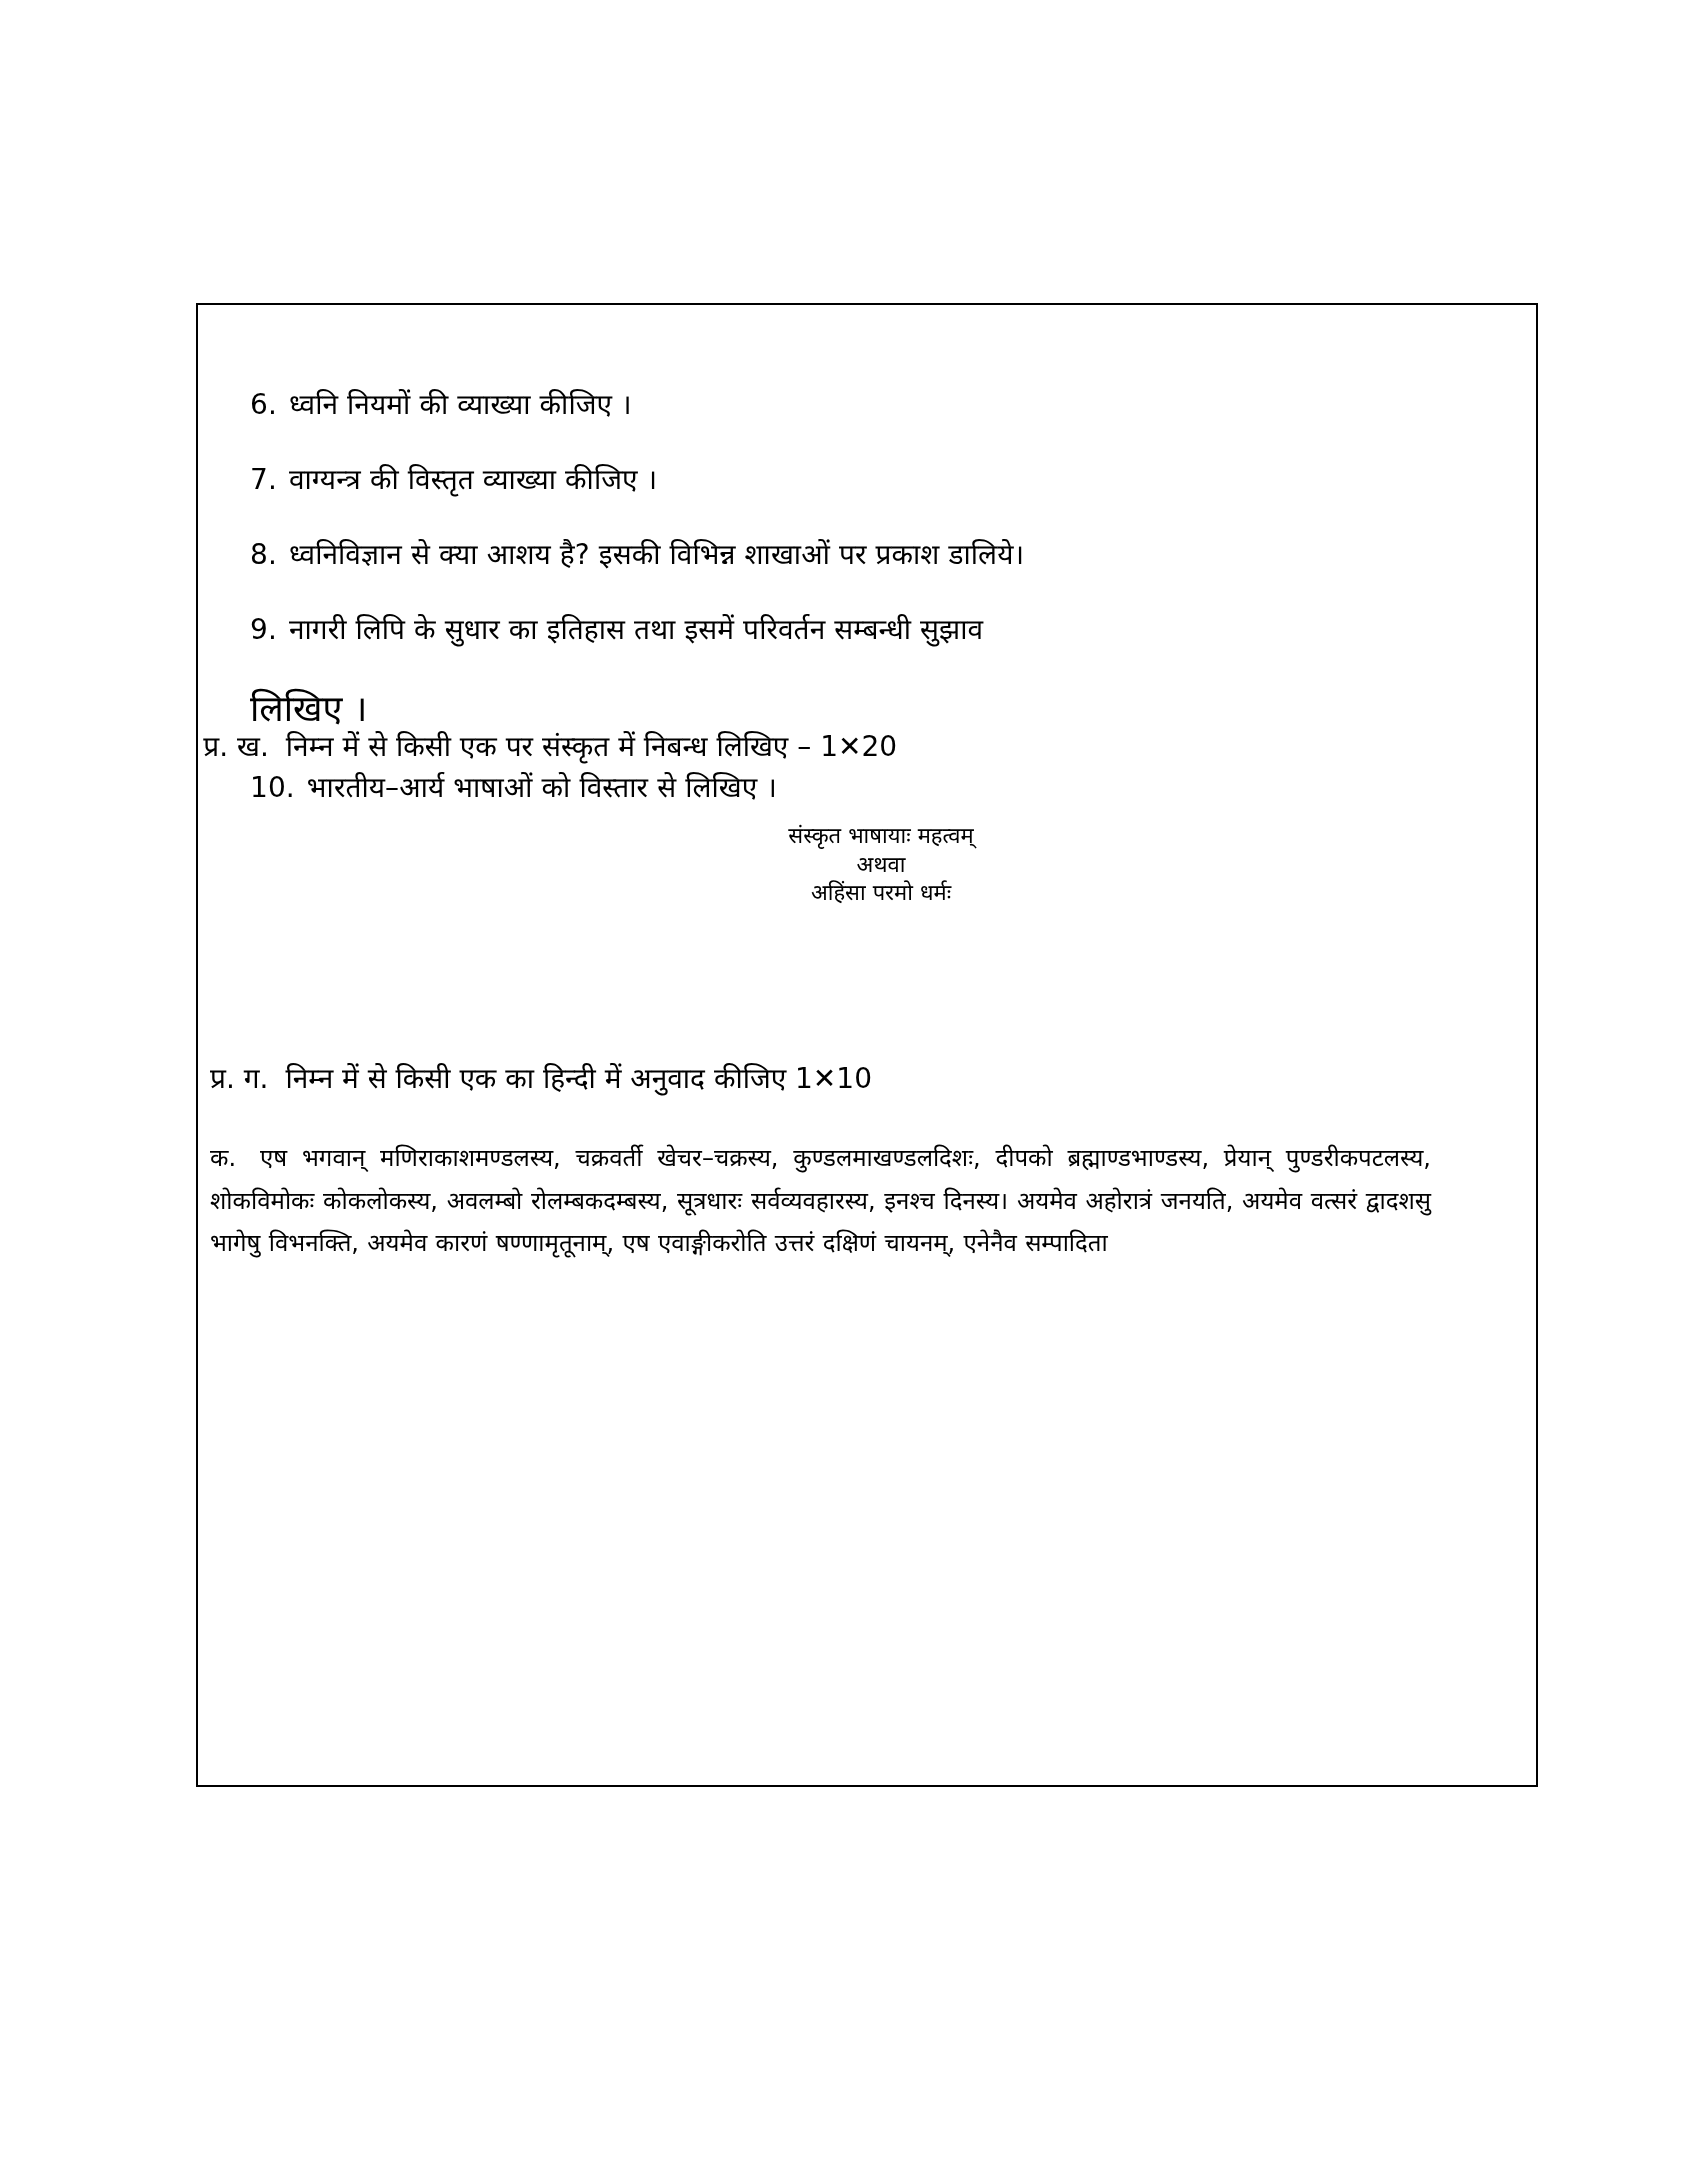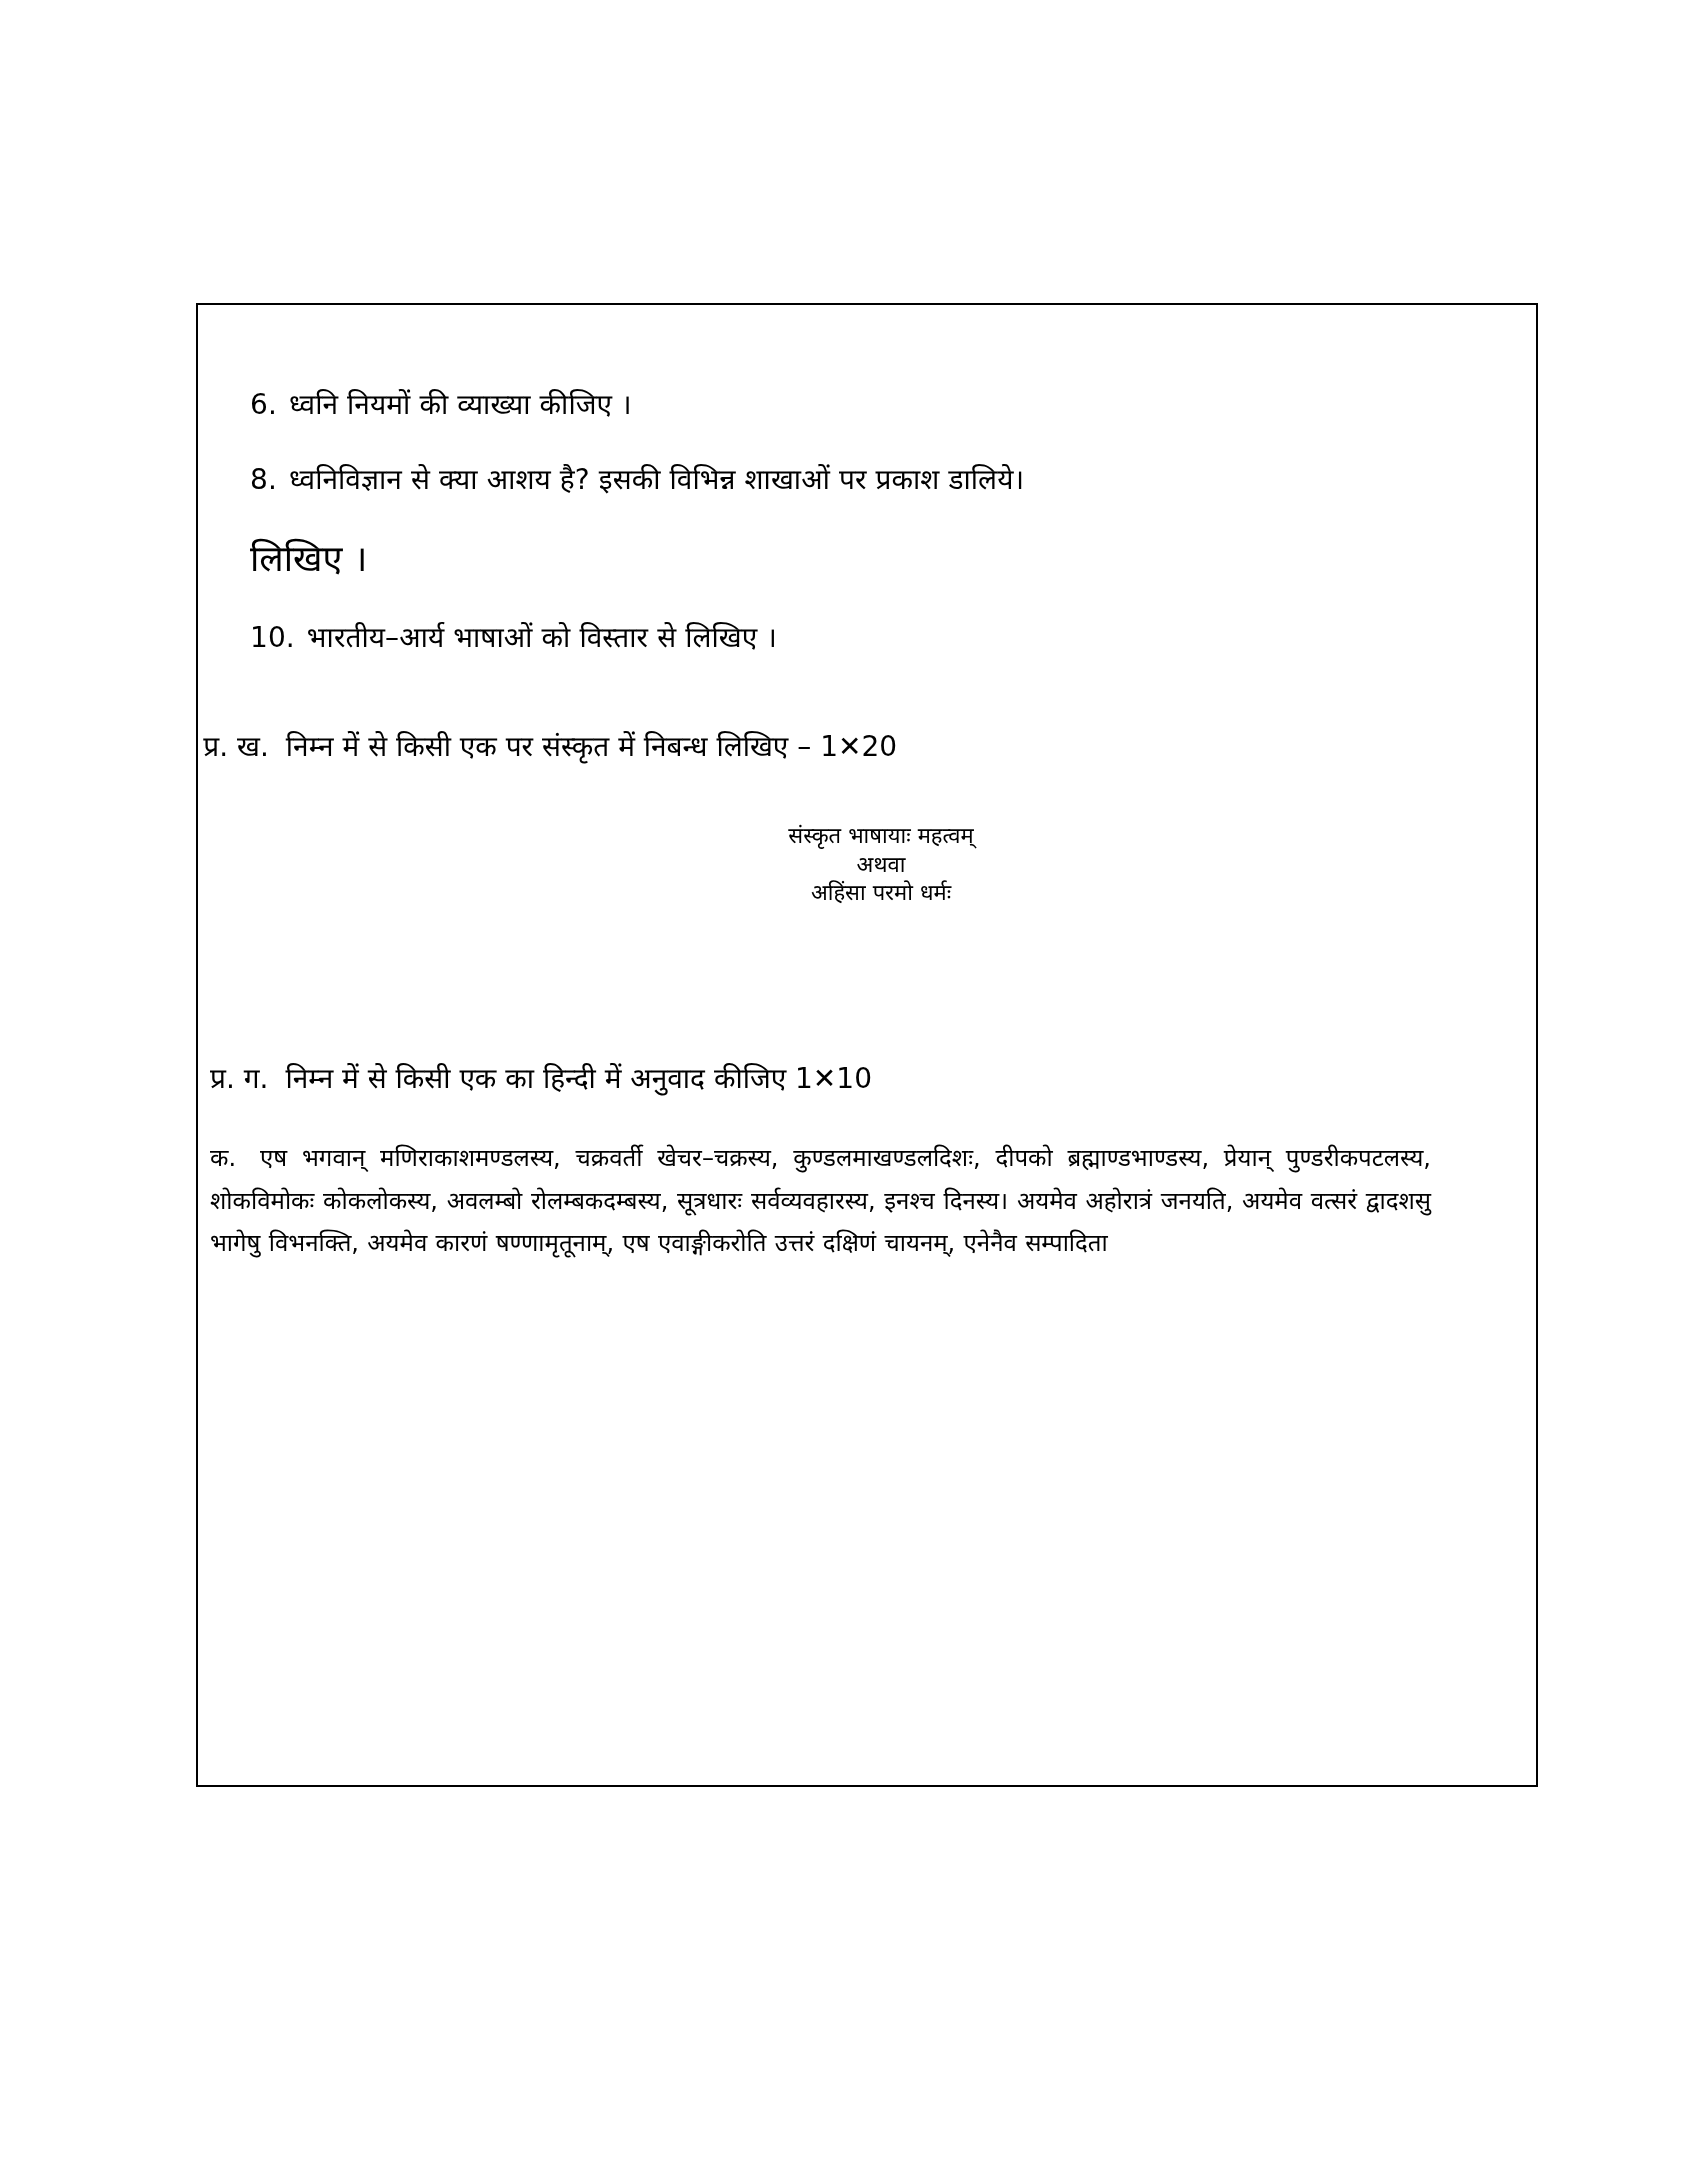--- a/index.html
+++ b/index.html
@@ -115,25 +115,31 @@
 
 <div class="page-frame">
   <div class="page-inner">
 
     <div class="qlist">
 
       <div class="qline">
         <span class="qnum">6.</span><span>ध्वनि नियमों की व्याख्या कीजिए  ।</span>
       </div>
 
+      <div class="qline">
+        <span class="qnum">7.</span><span>वाग्यन्त्र की विस्तृत व्याख्या कीजिए  ।</span>
+      </div>
 
       <div class="qline">
         <span class="qnum">8.</span><span>ध्वनिविज्ञान से क्या आशय है? इसकी विभिन्न शाखाओं पर प्रकाश डालिये।</span>
       </div>
 
+      <div class="qline">
+        <span class="qnum">9.</span><span>नागरी लिपि के सुधार का इतिहास तथा इसमें परिवर्तन सम्बन्धी सुझाव</span>
+      </div>
 
       <div class="qcont">लिखिए  ।</div>
 
       <div class="qline">
         <span class="qnum">10.</span><span>भारतीय–आर्य भाषाओं को विस्तार से लिखिए  ।</span>
       </div>
 
     </div>
 
     <div class="section-head" id="sec-kha">

